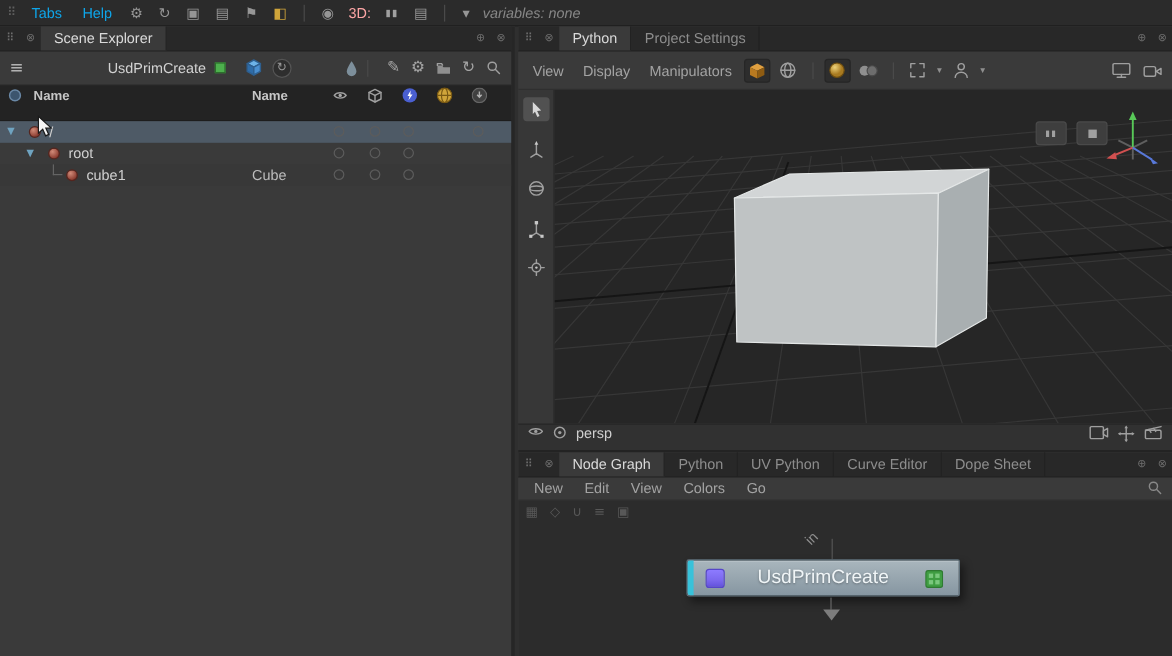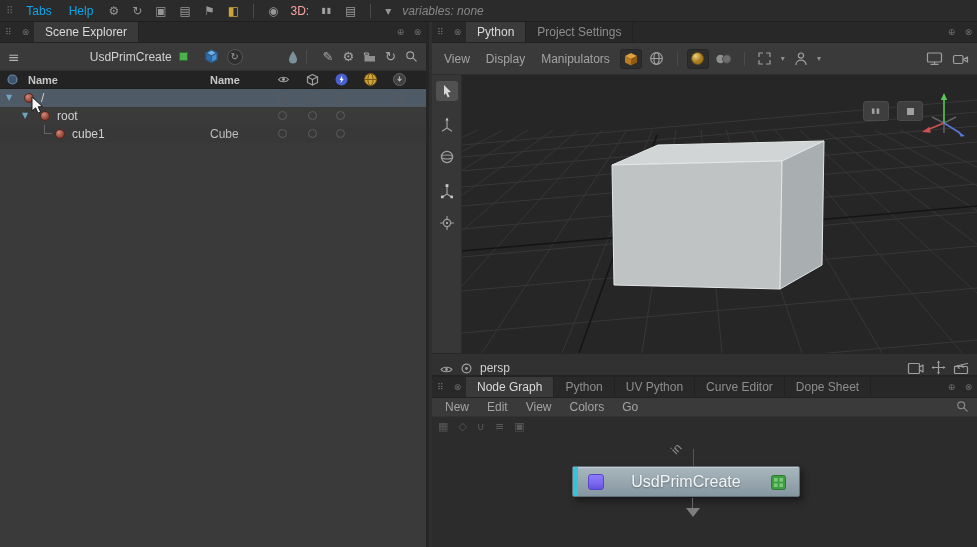--- a/index.html
+++ b/index.html
@@ -29,21 +29,21 @@
 .tab.active{background:#3a3a3a;color:#dadada}
 
 
 #left-panel{position:absolute;left:0;top:22px;width:429px;height:525px;background:#3a3a3a;border-right:3px solid #262626}
 .node-toolbar{height:28px;display:flex;align-items:center;padding:0 8px;background:#3a3a3a;border-bottom:1px solid #313131}
 .node-toolbar .burger{color:#b2b2b2;font-size:14px}
 .node-name{margin-left:70px;color:#d2d2d2}
 .badge-green{width:9px;height:9px;margin-left:7px;background:var(--accent-green,#4db04d);border:1px solid #2c6e2c;flex:none}
 .circle-btn{width:16px;height:16px;border-radius:50%;background:#2e2e2e;border:1px solid #555;color:#9a9a9a;font-size:10px;margin-left:8px}
 .tb-ic{margin-left:9px;color:#a5a5a5;font-size:13px}
-.tree-header{position:relative;height:18px;background:#232323;border-bottom:1px solid #1d1d1d;font-size:11px;font-weight:bold;color:#c6c6c6}
+.tree-header{position:relative;height:30px;background:#232323;border-bottom:1px solid #1d1d1d;font-size:11px;font-weight:bold;color:#c6c6c6}
 .hdr{position:absolute;top:3px}
 .hdr-badge{position:absolute;top:2px;width:13px;height:13px;display:flex;align-items:center;justify-content:center}
 .tree-row{position:relative;height:18px;font-size:12px;color:#d0d0d0}
 .tree-row.alt{background:#383838}
 .tree-row.selected{background:var(--selection,#4e5a66)}
 .expander{position:absolute;top:5px;font-size:8px;color:#6fa3c0}
 .prim-icon{position:absolute;top:4px;width:10px;height:10px;border-radius:50%;
   background:radial-gradient(circle at 35% 30%,#d08a78,#8a3a2e 75%);border:1px solid #55251e}
 .elbow{position:absolute;top:0;width:8px;height:9px;border-left:1px solid #646464;border-bottom:1px solid #646464}
 .row-name{position:absolute;top:2px}
@@ -62,21 +62,21 @@
 .vt-btn{width:22px;height:20px;border-radius:3px;display:flex;align-items:center;justify-content:center}
 .vt-btn.active{background:#515151}
 .vp-wrap{position:absolute;left:30px;top:53px;width:515px;height:278px;background:#262626;overflow:hidden}
 .vp-svg{position:absolute;left:0;top:0;width:100%;height:100%}
 .vp-btn{position:absolute;top:26px;width:26px;height:20px;background:#3e3e3e;border:1px solid #4a4a4a;border-radius:3px;
   display:flex;align-items:center;justify-content:center;color:#a0a0a0}
 .vp-btn .bars{font-size:7px;letter-spacing:1px}
 .vp-btn .sq{width:7px;height:7px;background:#a0a0a0}
 #gizmo{position:absolute;right:10px;top:14px}
 .vp-bar{position:absolute;left:0;top:331px;width:545px;height:22px;background:#313131;border-top:1px solid #272727;
-  display:flex;align-items:flex-end;padding:0 8px;gap:7px}
+  display:flex;align-items:flex-start;padding:0 8px;gap:7px}
 .cam-label{color:#cfcfcf}
 
 
 #h-divider{position:absolute;left:432px;top:375px;width:545px;height:2px;background:#232323}
 #editor-panel{position:absolute;left:432px;top:377px;width:545px;height:170px;background:#3a3a3a}
 .ed-menus{height:19px;display:flex;align-items:center;padding:0 4px;background:#3a3a3a;border-bottom:1px solid #333}
 .ed-menus .menu-item{padding:0 9px}
 .graph{position:absolute;left:0;top:40px;width:545px;height:130px;background:#2c2c2c}
 .snaps{position:absolute;left:6px;top:44px;display:flex;gap:10px;color:#585858;font-size:11px}
 .ed-search{position:absolute;right:8px;top:23px}

